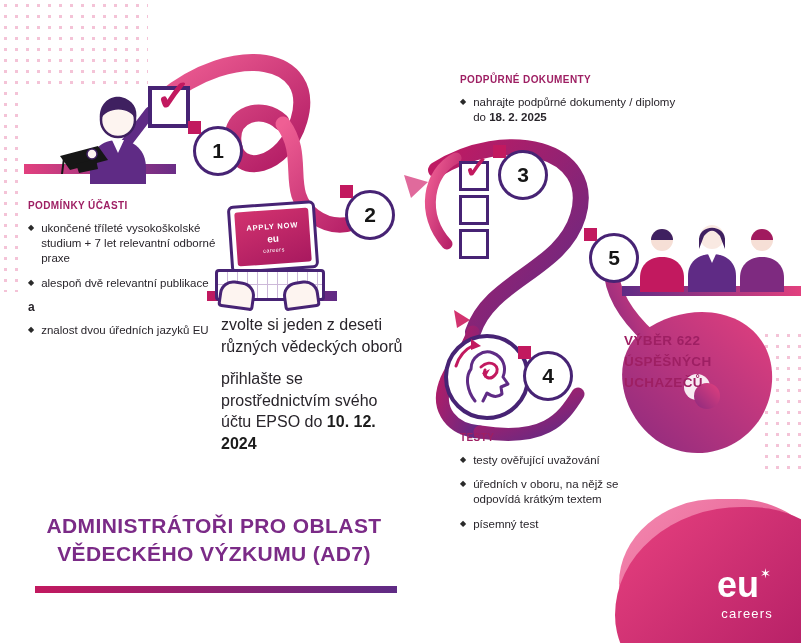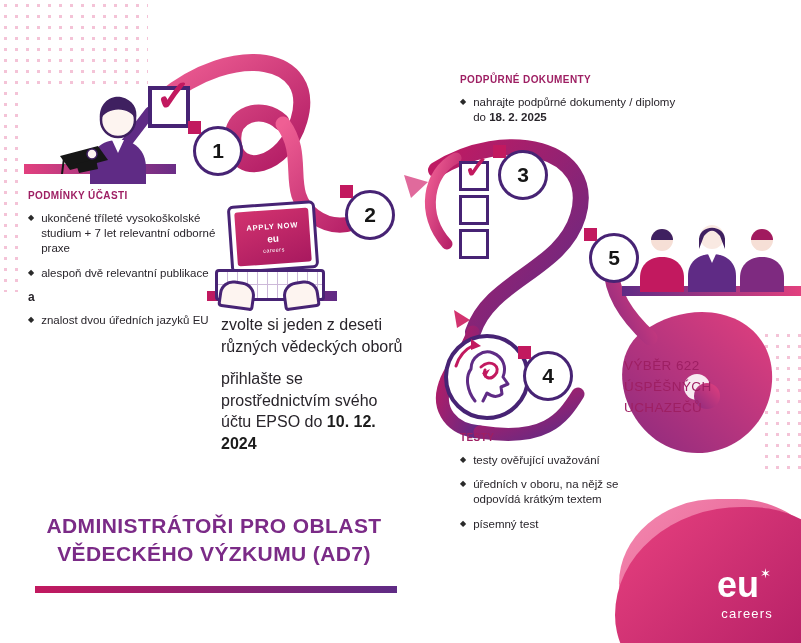--- a/index.html
+++ b/index.html
@@ -33,25 +33,25 @@
   .c4{left:523px;top:351px;} .c5{left:589px;top:233px;}
 
   
   .sec{position:absolute;z-index:6;}
   .sec h3{margin:0 0 10px 0;font-size:10px;font-weight:bold;color:#9e1f63;letter-spacing:.4px;}
   .b-item{display:flex;gap:7px;font-size:11.5px;color:#29252b;line-height:1.32;margin-bottom:9px;}
   .dm{font-size:8px;color:#2a2a2a;padding-top:2px;flex:0 0 auto;}
   .connector{font-weight:bold;font-size:12px;color:#29252b;margin:2px 0 9px 0;}
   .plain{font-size:16px;color:#29252b;line-height:1.35;margin-bottom:11px;}
   .plain b{color:#1c1c1c;}
-  .sec1{left:28px;top:190px;width:192px;}
+  .sec1{left:28px;top:200px;width:192px;}
   .sec2{left:221px;top:314px;width:184px;}
   .sec3{left:460px;top:74px;width:220px;}
   .sec4{left:460px;top:432px;width:192px;}
-  .sec5{left:624px;top:356px;width:112px;font-size:13.5px;font-weight:normal;color:#9e1f63;
+  .sec5{left:624px;top:331px;width:112px;font-size:13.5px;font-weight:bold;color:#9e1f63;
         line-height:1.55;letter-spacing:.4px;}
 
   
   .checkbox-big{position:absolute;left:148px;top:86px;width:34px;height:34px;background:#fff;
     border:4px solid #472374;z-index:3;}
   .checkbox-big .tick{position:absolute;left:3px;top:-20px;font-size:44px;font-weight:bold;color:#c2195f;}
 
   
   .chk{position:absolute;width:24px;height:24px;background:#fff;border:3px solid #472374;z-index:3;}
   .chk1{left:459px;top:161px;} .chk2{left:459px;top:195px;} .chk3{left:459px;top:229px;}

